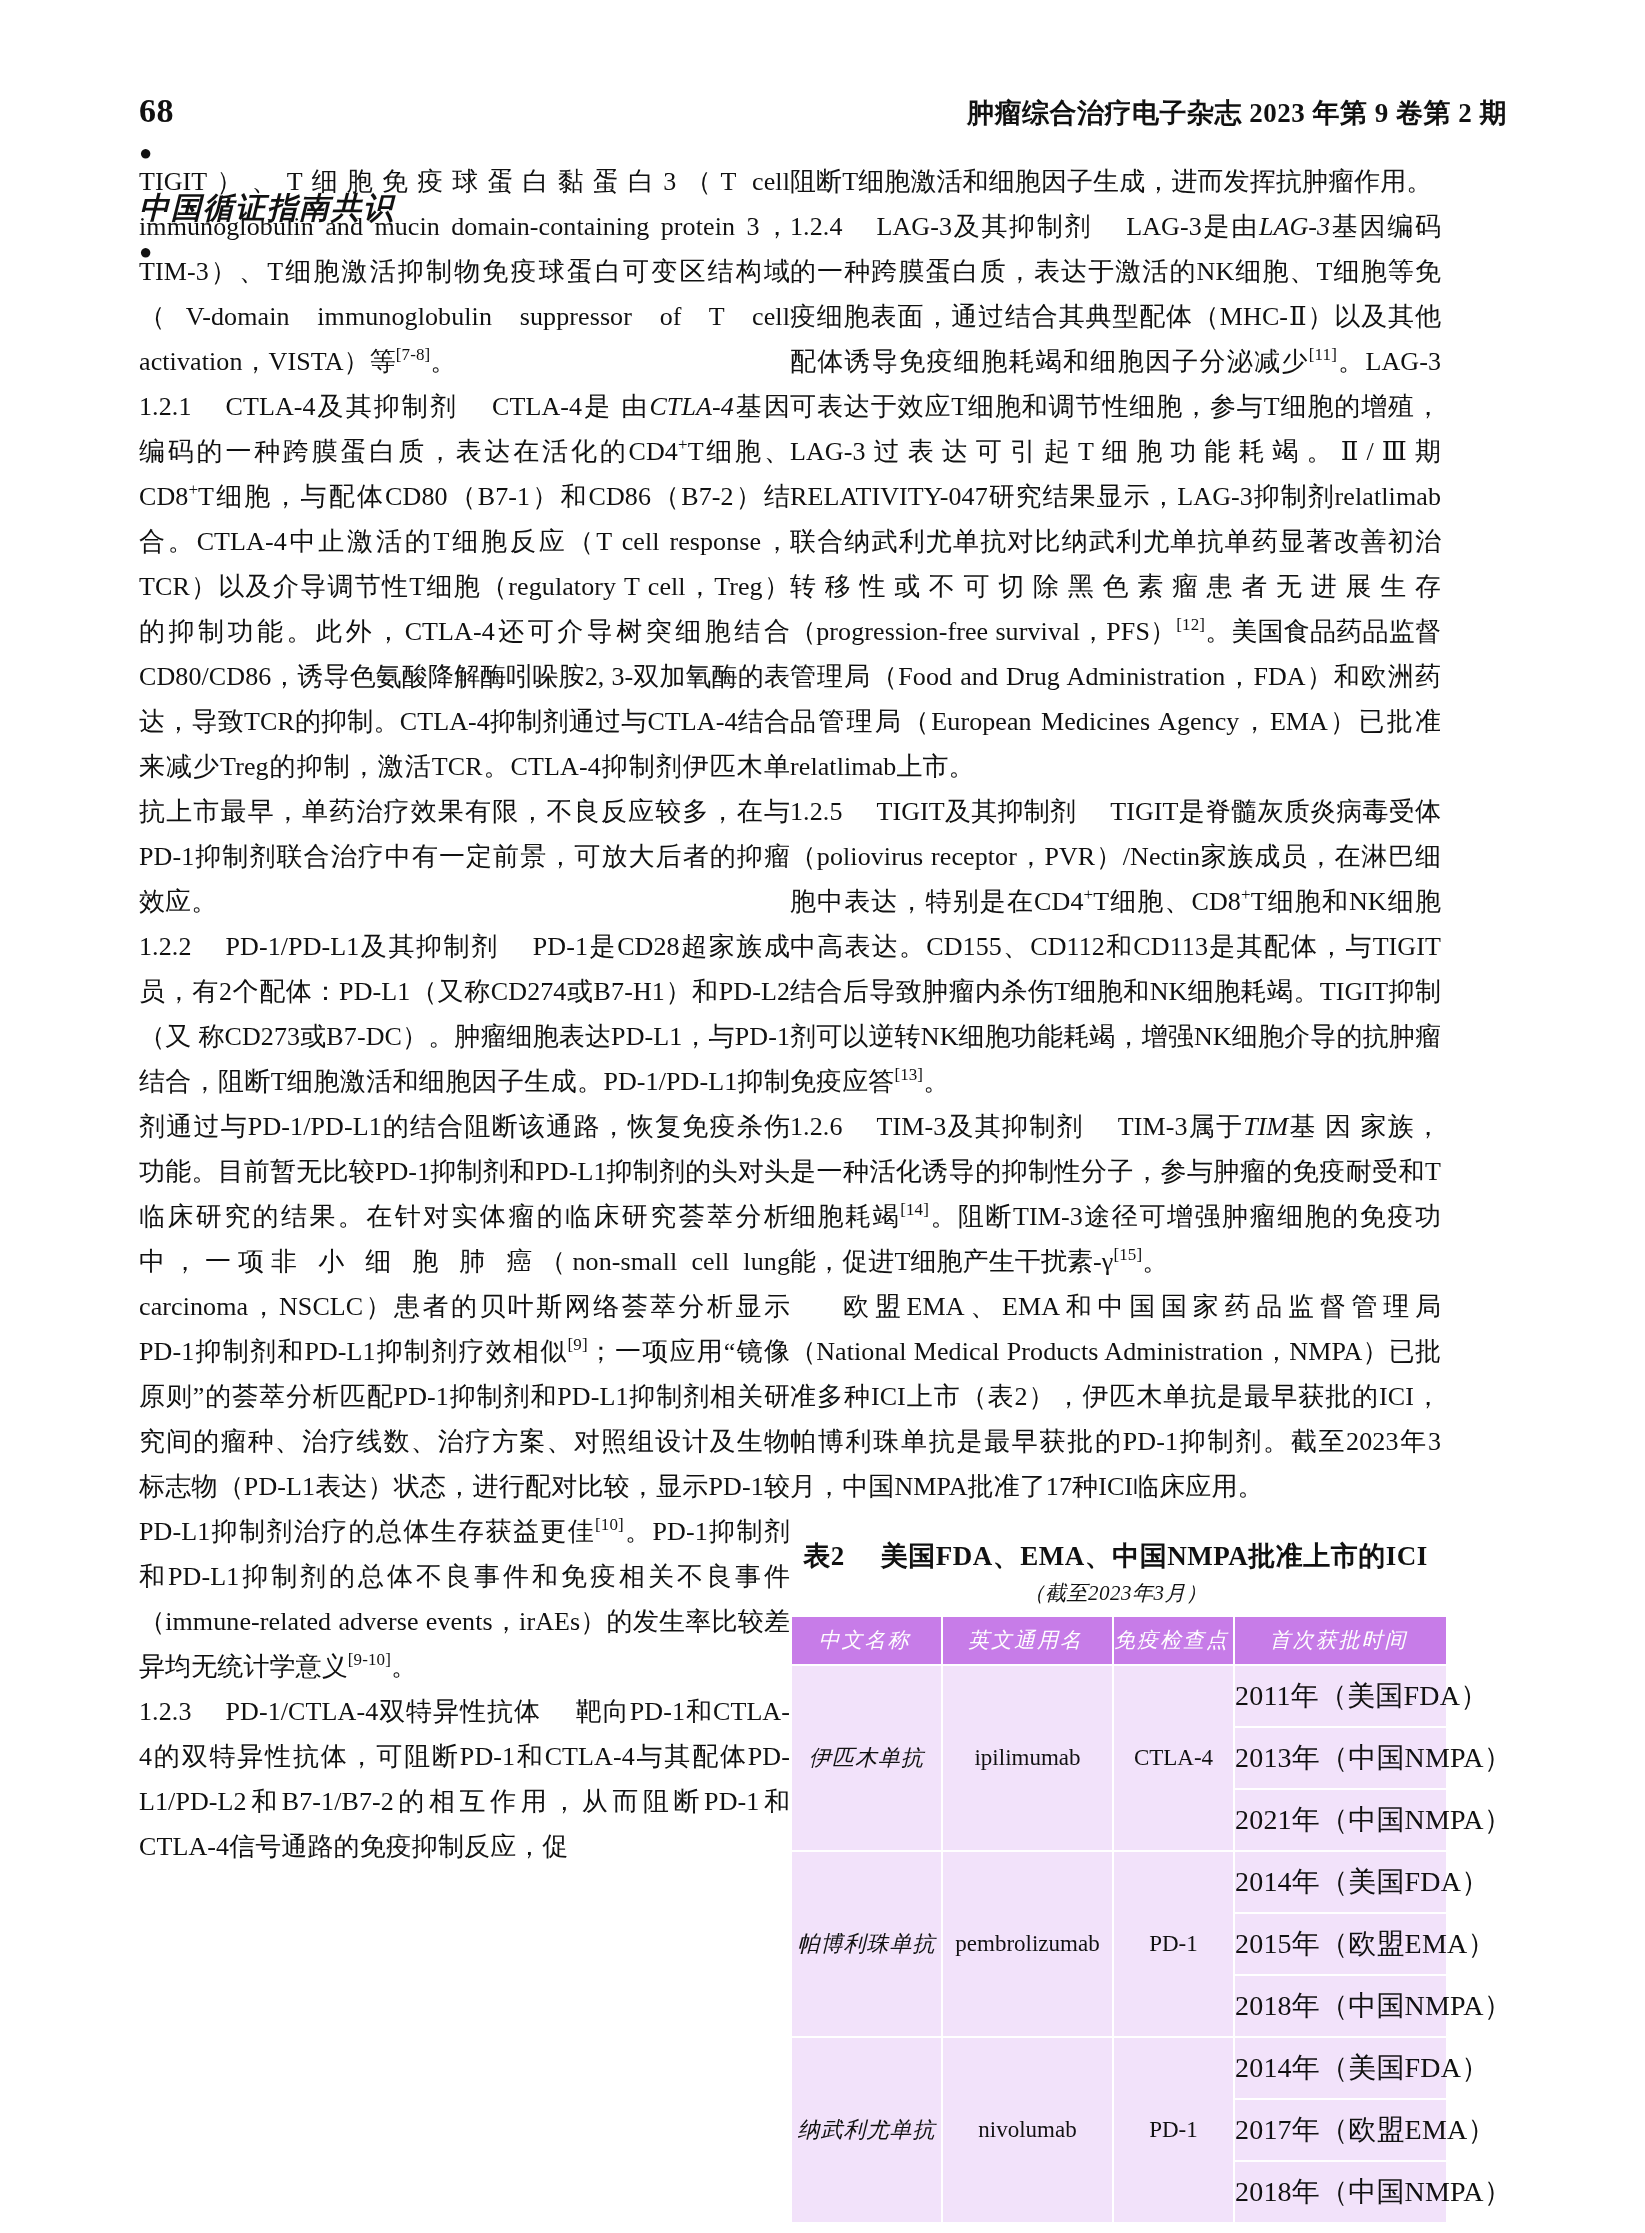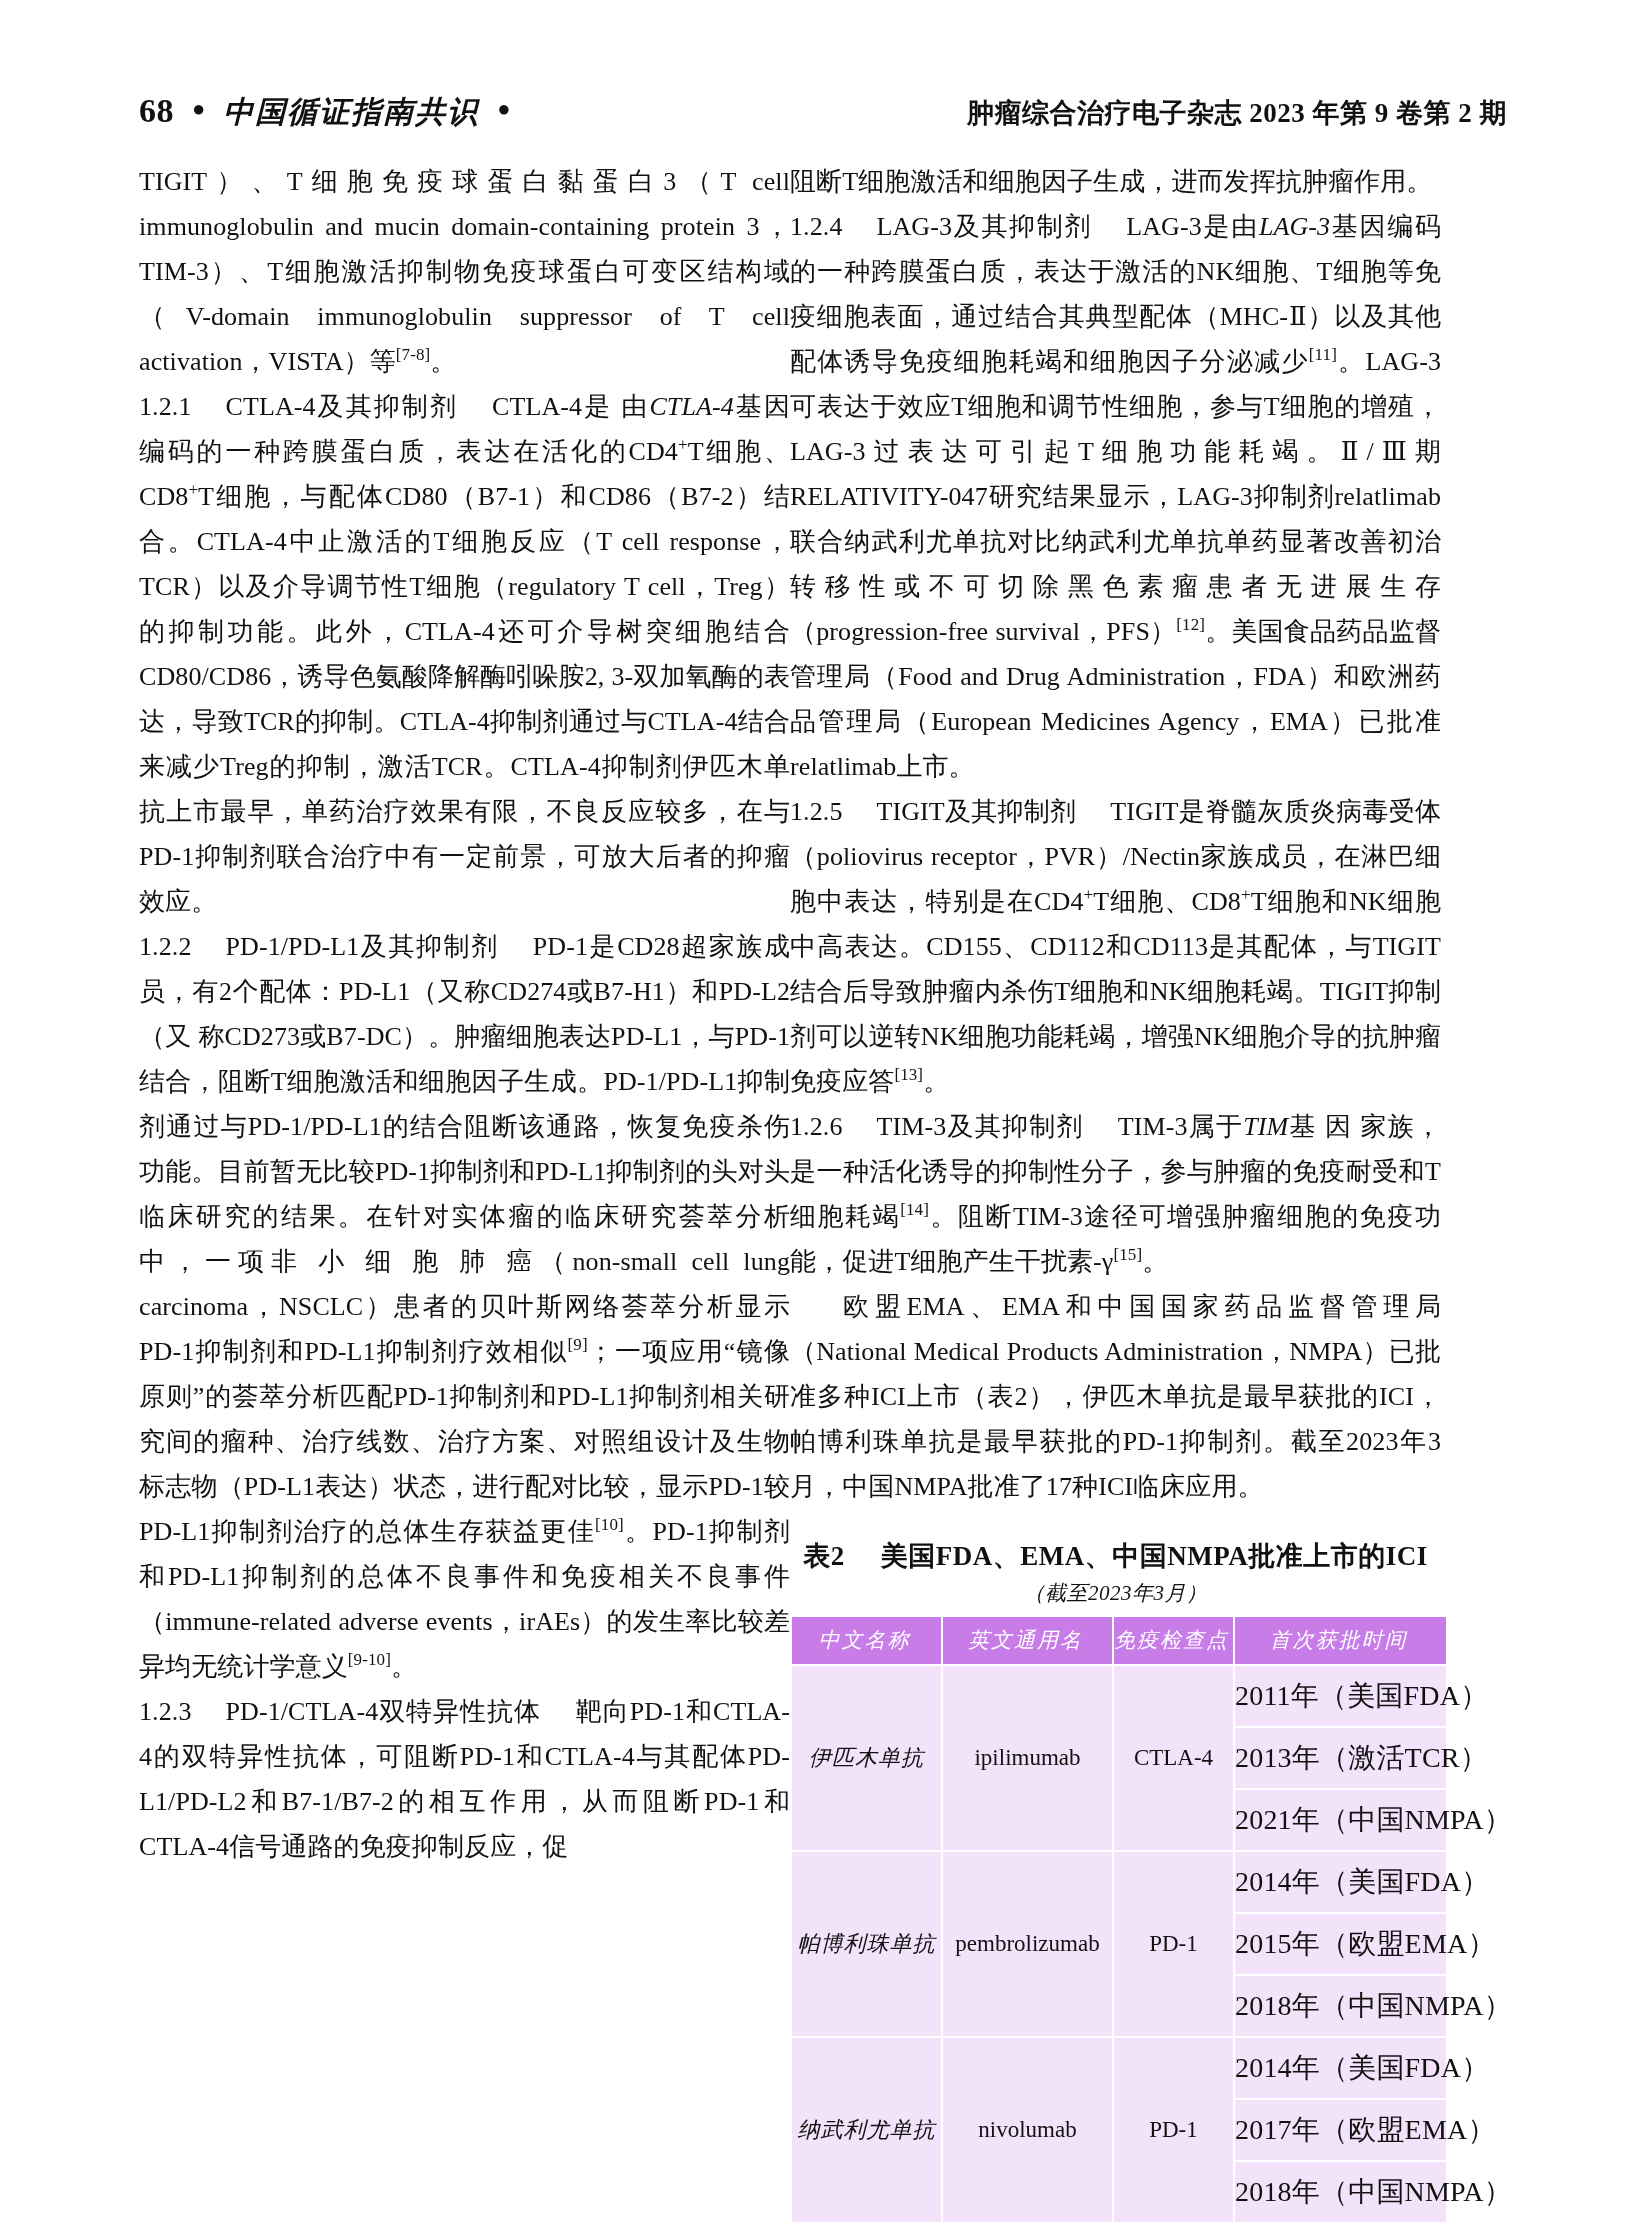--- a/index.html
+++ b/index.html
@@ -30,20 +30,21 @@
     height: 46px;
     display: flex;
     align-items: baseline;
     justify-content: space-between;
   }
   .runhead-left {
     display: flex;
     align-items: baseline;
     gap: 18px;
     white-space: nowrap;
+    flex-direction: column;
   }
   .folio {
     font-size: 34px;
     font-weight: 700;
     letter-spacing: 0.5px;
   }
   .rh-bullet {
     font-size: 22px;
     line-height: 1;
     position: relative;
@@ -229,21 +230,21 @@
           </thead>
           <tbody>
 
             <tr>
               <td class="namecell" rowspan="3">伊匹木单抗</td>
               <td rowspan="3">ipilimumab</td>
               <td rowspan="3">CTLA-4</td>
               <td class="datecell">2011年（美国FDA）</td>
             </tr>
             <tr>
-              <td class="datecell">2013年（激活TCR）</td>
+              <td class="datecell">2013年（中国NMPA）</td>
             </tr>
             <tr>
               <td class="datecell">2021年（中国NMPA）</td>
             </tr>
 
             <tr>
               <td class="namecell" rowspan="3">帕博利珠单抗</td>
               <td rowspan="3">pembrolizumab</td>
               <td rowspan="3">PD-1</td>
               <td class="datecell">2014年（美国FDA）</td>

